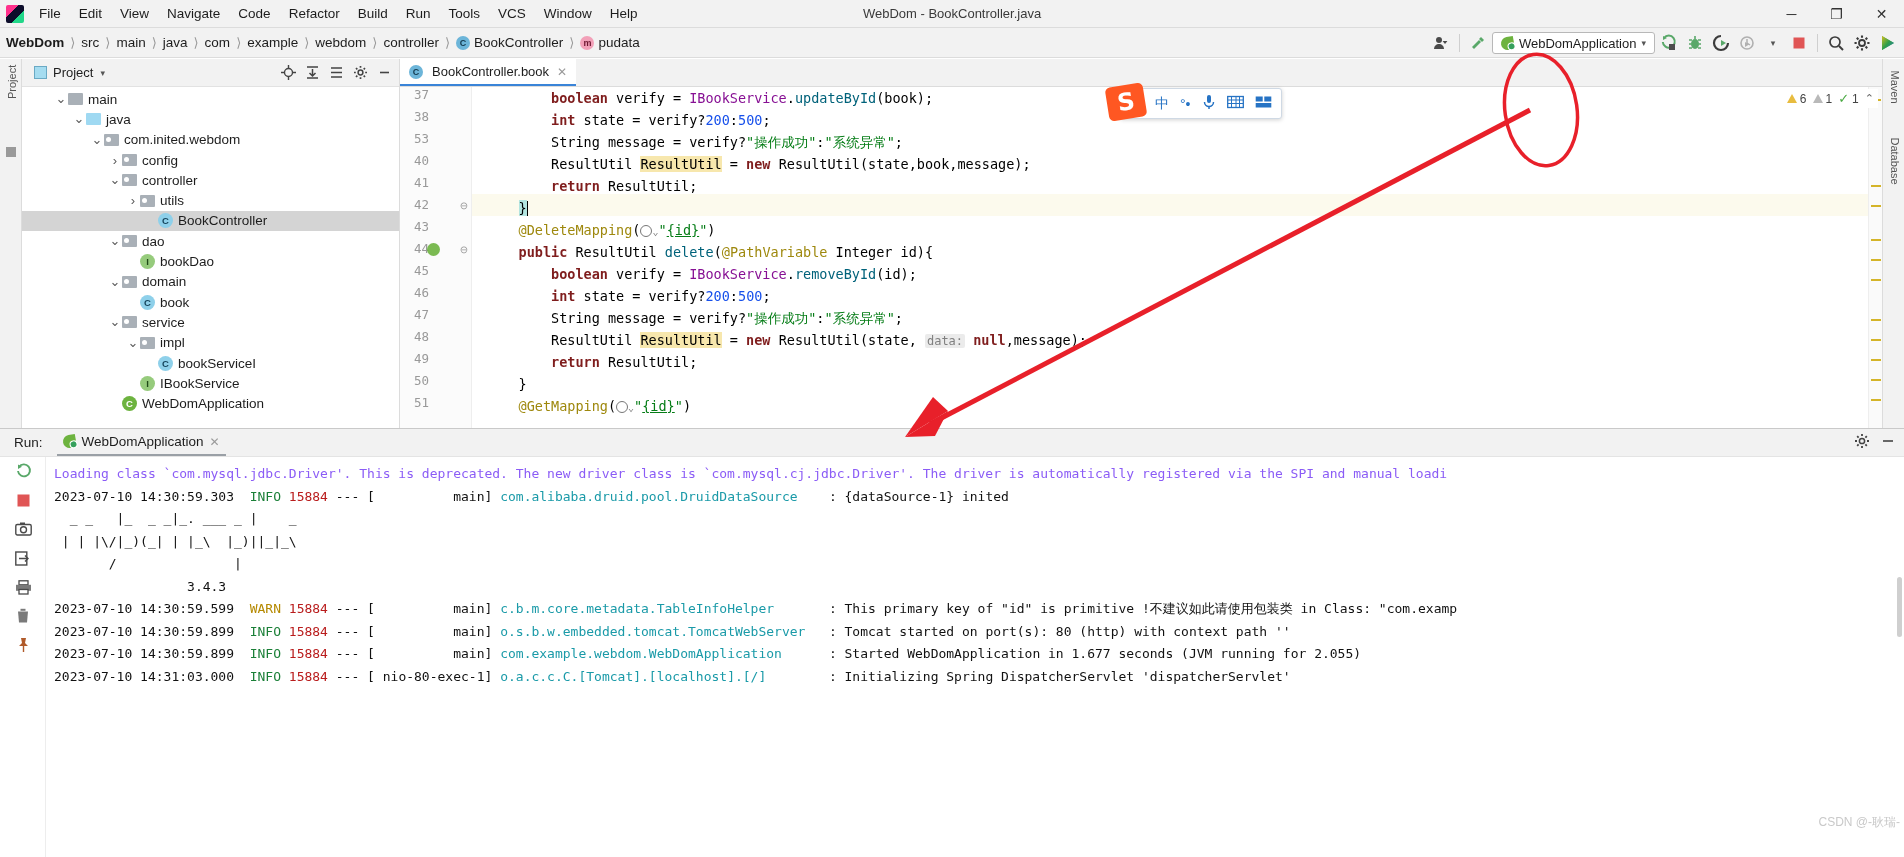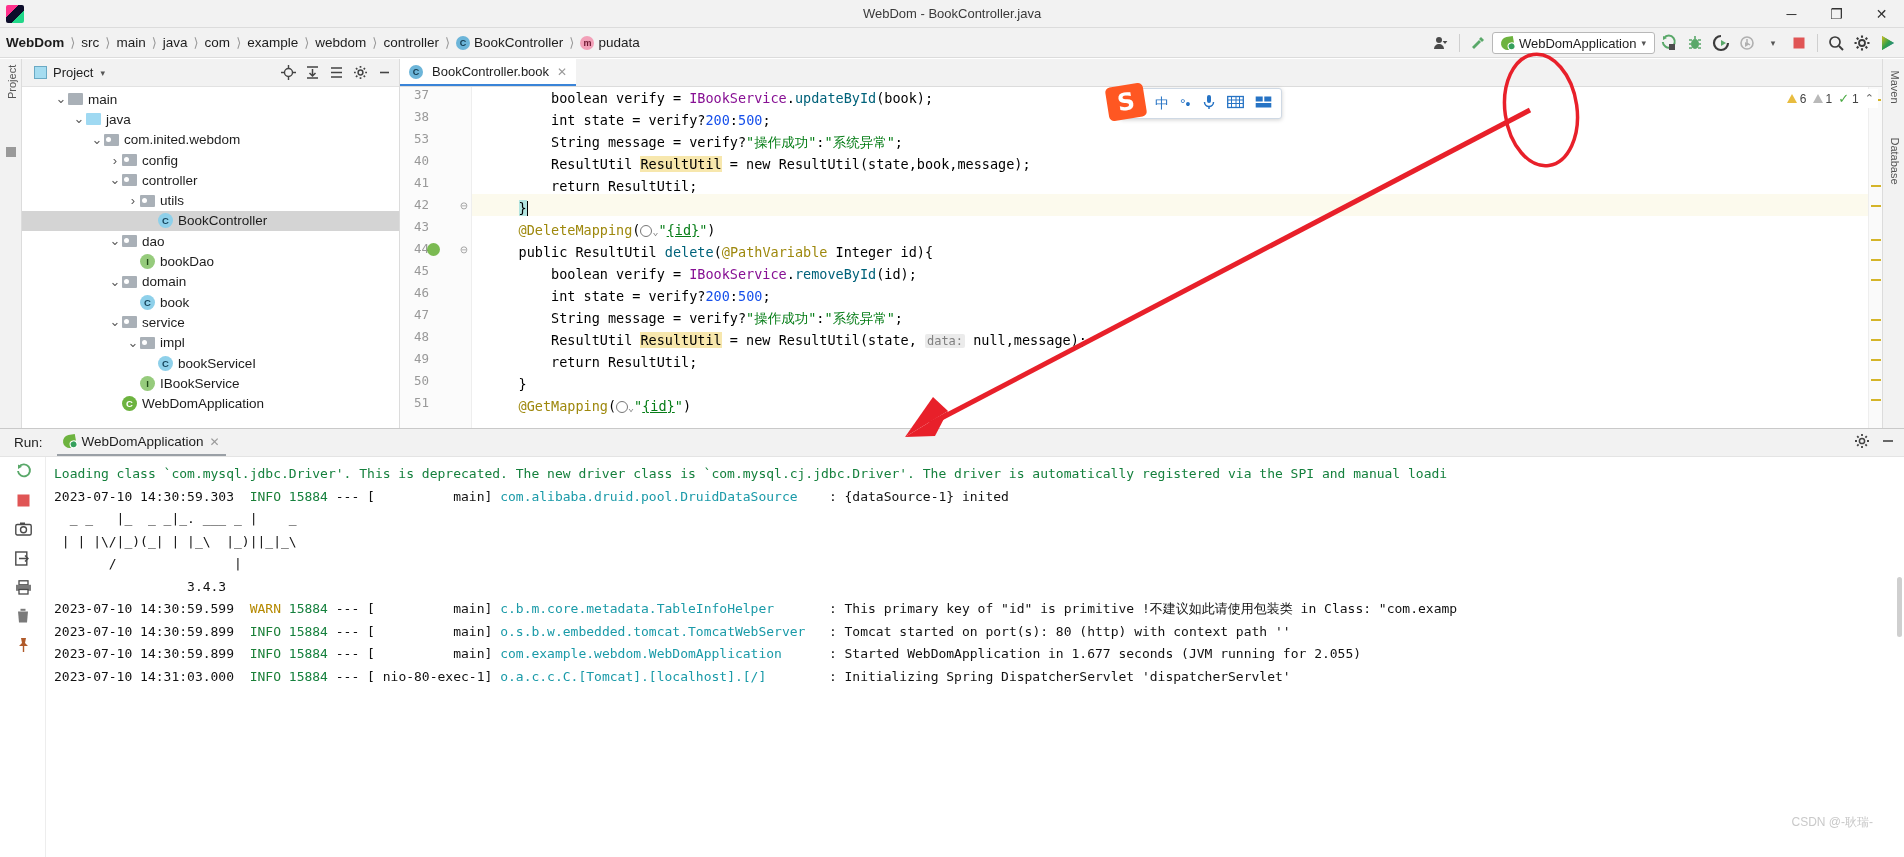--- a/index.html
+++ b/index.html
@@ -87,21 +87,21 @@
   .gutter-num{position:absolute;right:42px;font-size:12.5px;color:#999;
               font-family:"DejaVu Sans Mono", monospace;text-align:right;width:26px;}
   .fold{position:absolute;left:58px;width:12px;height:12px;color:#9a9a9a;font-size:10px;
         display:flex;align-items:center;justify-content:center;}
   .gutter-run{position:absolute;left:27px;width:13px;height:13px;border-radius:50%;
               background:#6db33f;opacity:.9;}
   .code{flex:1;position:relative;font-family:"DejaVu Sans Mono", monospace;font-size:13.5px;
         line-height:22px;white-space:pre;overflow:hidden;}
   .cl{position:absolute;left:14px;height:22px;line-height:22px;}
   .curline{position:absolute;left:0;right:0;height:22px;background:#fcfaed;}
-  .kw{color:#000000;font-weight:normal;}
+  .kw{color:#7f1d1d;font-weight:bold;}
   .num{color:#1750eb;}
   .str{color:#067d17;}
   .ann{color:#9e880d;}
   .stat{color:#871094;}
   .fnc{color:#00627a;}
   .hl{background:#f7e7ad;}
   .hint{background:#ebebeb;color:#808080;border-radius:2px;padding:0 2px;font-size:12px;}
   .caretbg{background:#b3e5e0;}
   .caret{display:inline-block;width:1px;height:15px;background:#000;vertical-align:-3px;}
   .globe{display:inline-block;width:12px;height:12px;border-radius:50%;border:1.2px solid #777;
@@ -145,34 +145,48 @@
   .run-hdr-right{position:absolute;right:8px;display:flex;gap:10px;align-items:center;}
   .subtabs{height:28px;display:flex;align-items:center;padding-left:46px;gap:22px;
            border-bottom:1px solid #e8e8e8;background:#fff;}
   .subtab{font-size:13px;color:#1d1d1d;display:flex;align-items:center;gap:6px;}
   .console-wrap{flex:1;display:flex;position:relative;overflow:hidden;}
   .cons-strip{width:46px;background:#fff;border-right:1px solid #ededed;position:relative;}
   .cs-btn{position:absolute;left:13px;width:20px;height:20px;display:flex;align-items:center;
           justify-content:center;}
   .console{flex:1;position:relative;font-family:"DejaVu Sans Mono", monospace;font-size:13px;
            line-height:22.5px;white-space:pre;overflow:hidden;padding-left:8px;}
-  .lgrn{color:#1a7f37;} .lmag{color:#15803d;} .lcy{color:#1a9aa8;}
-  .lorg{color:#b58900;} .lred{color:#15803d;} .lblk{color:#111;}
+  .lgrn{color:#1a7f37;} .lmag{color:#b91c1c;} .lcy{color:#1a9aa8;}
+  .lorg{color:#b58900;} .lred{color:#8b5cf6;} .lblk{color:#111;}
   .cons-line{position:absolute;left:8px;}
-  .watermark{position:absolute;right:31px;bottom:26px;font-size:12px;color:#c9c9c9;}
+  .watermark{position:absolute;right:4px;bottom:26px;font-size:12px;color:#c9c9c9;}
   .cons-scroll{position:absolute;right:2px;top:120px;width:5px;height:60px;background:#cfcfcf;border-radius:3px;}
 
   
   .arrow-svg{position:absolute;inset:0;pointer-events:none;z-index:40;}
 </style>
 </head>
 <body>
 
 <div class="titlebar">
   <div class="app-icon"></div>
+  <div class="menu">
+    <div class="menu-item">File</div>
+    <div class="menu-item">Edit</div>
+    <div class="menu-item">View</div>
+    <div class="menu-item">Navigate</div>
+    <div class="menu-item">Code</div>
+    <div class="menu-item">Refactor</div>
+    <div class="menu-item">Build</div>
+    <div class="menu-item">Run</div>
+    <div class="menu-item">Tools</div>
+    <div class="menu-item">VCS</div>
+    <div class="menu-item">Window</div>
+    <div class="menu-item">Help</div>
+  </div>
   <div class="win-title">WebDom - BookController.java</div>
   <div class="wincontrols">
     <div class="wc">─</div>
     <div class="wc">❐</div>
     <div class="wc close">✕</div>
   </div>
 </div>
 
 <div class="navbar">
   <div class="crumb bold">WebDom</div>

